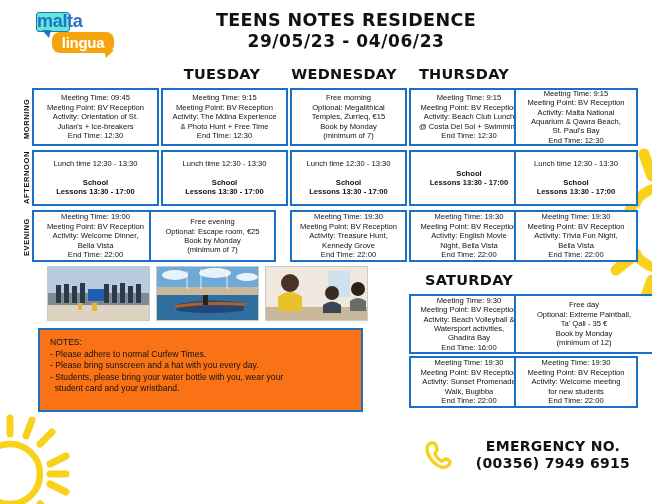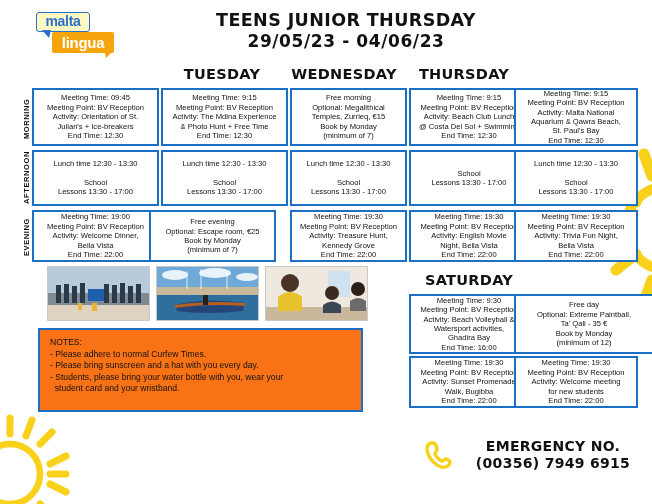--- a/index.html
+++ b/index.html
@@ -13,33 +13,33 @@
   }
 
   
   .sun { position:absolute; pointer-events:none; }
   .sun svg { display:block; }
 
   
   .header { position:absolute; top:0; left:0; width:652px; height:62px; }
   .logo { position:absolute; left:32px; top:12px; width:86px; height:42px; }
   .logo-malta {
-    position:absolute; left:4px; top:0; width:54px; height:20px;
-    border:1.6px solid #2a6fc9; border-radius:3px; background:#fef9c3;
-    color:#2a6fc9; font-weight:bold; font-size:14px; line-height:17px;
+    position:absolute; left:4px; top:0; width:34px; height:20px;
+    border:1.6px solid #2a6fc9; border-radius:3px; background:#5eead4;
+    color:#2a6fc9; font-weight:bold; font-size:18px; line-height:17px;
     text-align:center; letter-spacing:-0.3px;
   }
   .logo-tail {
     position:absolute; left:10px; top:18px; width:0; height:0;
     border-left:7px solid transparent; border-right:2px solid transparent;
     border-top:8px solid #2a6fc9;
   }
   .logo-lingua {
     position:absolute; left:20px; top:20px; width:62px; height:21px;
-    background:#f5a50b; border-radius:2px;
+    background:#f5a50b; border-radius:8px;
     color:#ffffff; font-weight:bold; font-size:15px; line-height:21px;
     text-align:center; letter-spacing:-0.3px;
   }
   .logo-tail2 {
     position:absolute; left:72px; top:38px; width:0; height:0;
     border-right:8px solid transparent; border-left:2px solid transparent;
     border-top:8px solid #f5a50b;
   }
   .title-block {
     position:absolute; left:196px; top:10px; width:300px; text-align:center;
@@ -71,21 +71,21 @@
   .cell {
     position:absolute;
     border:2.2px solid #1b6fc4;
     background:#ffffff;
     display:flex; align-items:center; justify-content:center;
     text-align:center;
     font-size:7.6px; line-height:9.4px; color:#111;
     padding:1px 2px;
   }
   .cell .inner { width:100%; }
-  .bold-line { font-weight:normal; }
+  .bold-line { font-weight:bold; }
 
   
   .photo { position:absolute; border:1px solid #c9c9c9; overflow:hidden; }
   .photo svg { display:block; }
 
   
   .notes {
     position:absolute; left:38px; top:328px; width:325px; height:84px;
     border:2.4px solid #1b6fc4; background:#f97316;
     padding:7px 10px;
@@ -141,21 +141,21 @@
 <div class="header">
 
   <div class="logo">
     <div class="logo-malta">malta</div>
     <div class="logo-tail"></div>
     <div class="logo-lingua">lingua</div>
     <div class="logo-tail2"></div>
   </div>
 
   <div class="title-block">
-    <div class="title-main">TEENS JUNIOR THURSDAY</div>
+    <div class="title-main">TEENS NOTES RESIDENCE</div>
     <div class="title-sub">29/05/23 - 04/06/23</div>
   </div>
 </div>
 
 <div class="daynames">
   <div class="dayname" style="left:128px; width:128px;">TUESDAY</div>
   <div class="dayname" style="left:250px; width:128px;">WEDNESDAY</div>
   <div class="dayname" style="left:370px; width:128px;">THURSDAY</div>
 </div>
 

